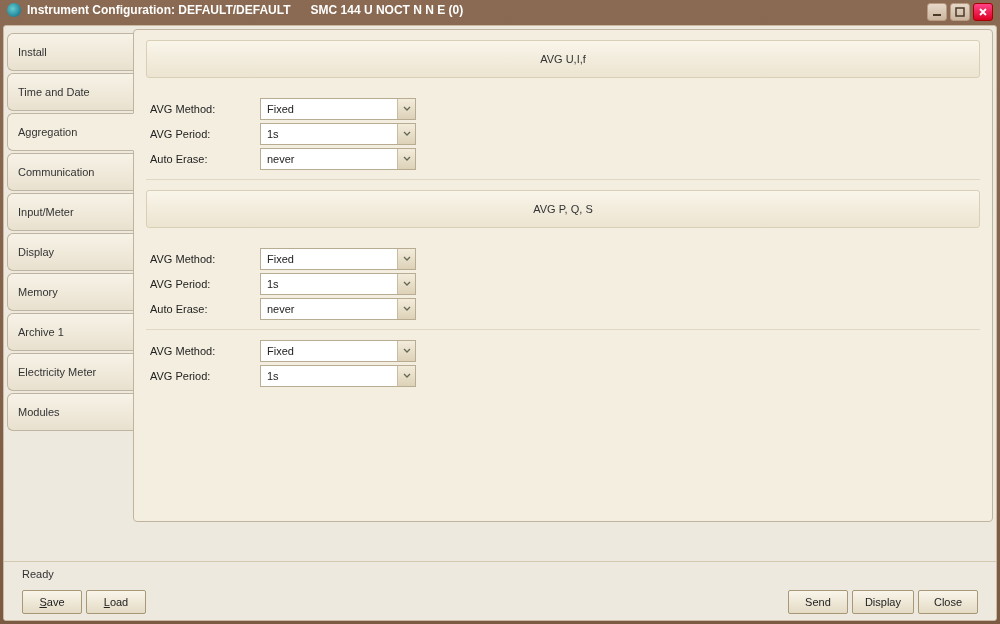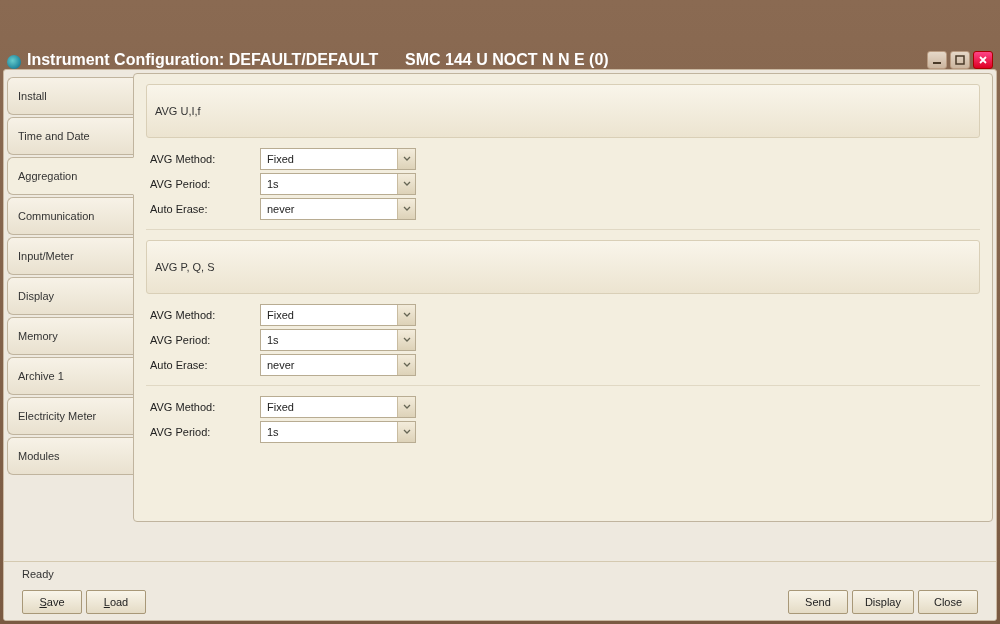--- a/index.html
+++ b/index.html
@@ -15,26 +15,25 @@
   width: 1000px;
   height: 624px;
   background: linear-gradient(to bottom, #8a6a52 0%, #7a5a42 100%);
   padding: 3px;
   display: flex;
   flex-direction: column;
 }
 .titlebar {
   height: 22px;
   display: flex;
-  align-items: flex-end;
+  align-items: flex-start;
   padding: 0 4px;
   color: #fff;
   font-weight: bold;
-  font-size: 16px;
-  margin-top: 44px;
+  font-size: 12px;
 }
 .titlebar .app-icon {
   width: 14px; height: 14px;
   margin-right: 6px;
   border-radius: 50%;
   background: radial-gradient(circle at 40% 40%, #6cc 0%, #068 100%);
   display: inline-block;
 }
 .titlebar .title-text { flex: 1; white-space: pre; }
 .titlebar .win-controls { display: flex; gap: 3px; }
@@ -105,24 +104,25 @@
 .group {
   margin-bottom: 10px;
   border-bottom: 1px solid #e0d8c4;
   padding-bottom: 6px;
 }
 .group:last-child { border-bottom: none; }
 .group-header {
   background: linear-gradient(to bottom, #f9f5ea, #ece4d0);
   border: 1px solid #d9cfb7;
   border-radius: 3px;
-  padding: 20px 8px;
+  padding: 12px 8px;
   font-size: 11px;
   color: #333;
-  margin-bottom: 10px;
+  margin-bottom: 20px;
+  text-align: center;
 }
 .form-row {
   display: flex;
   align-items: center;
   margin: 3px 0 3px 4px;
 }
 .form-label {
   width: 110px;
   color: #222;
   font-size: 11px;

